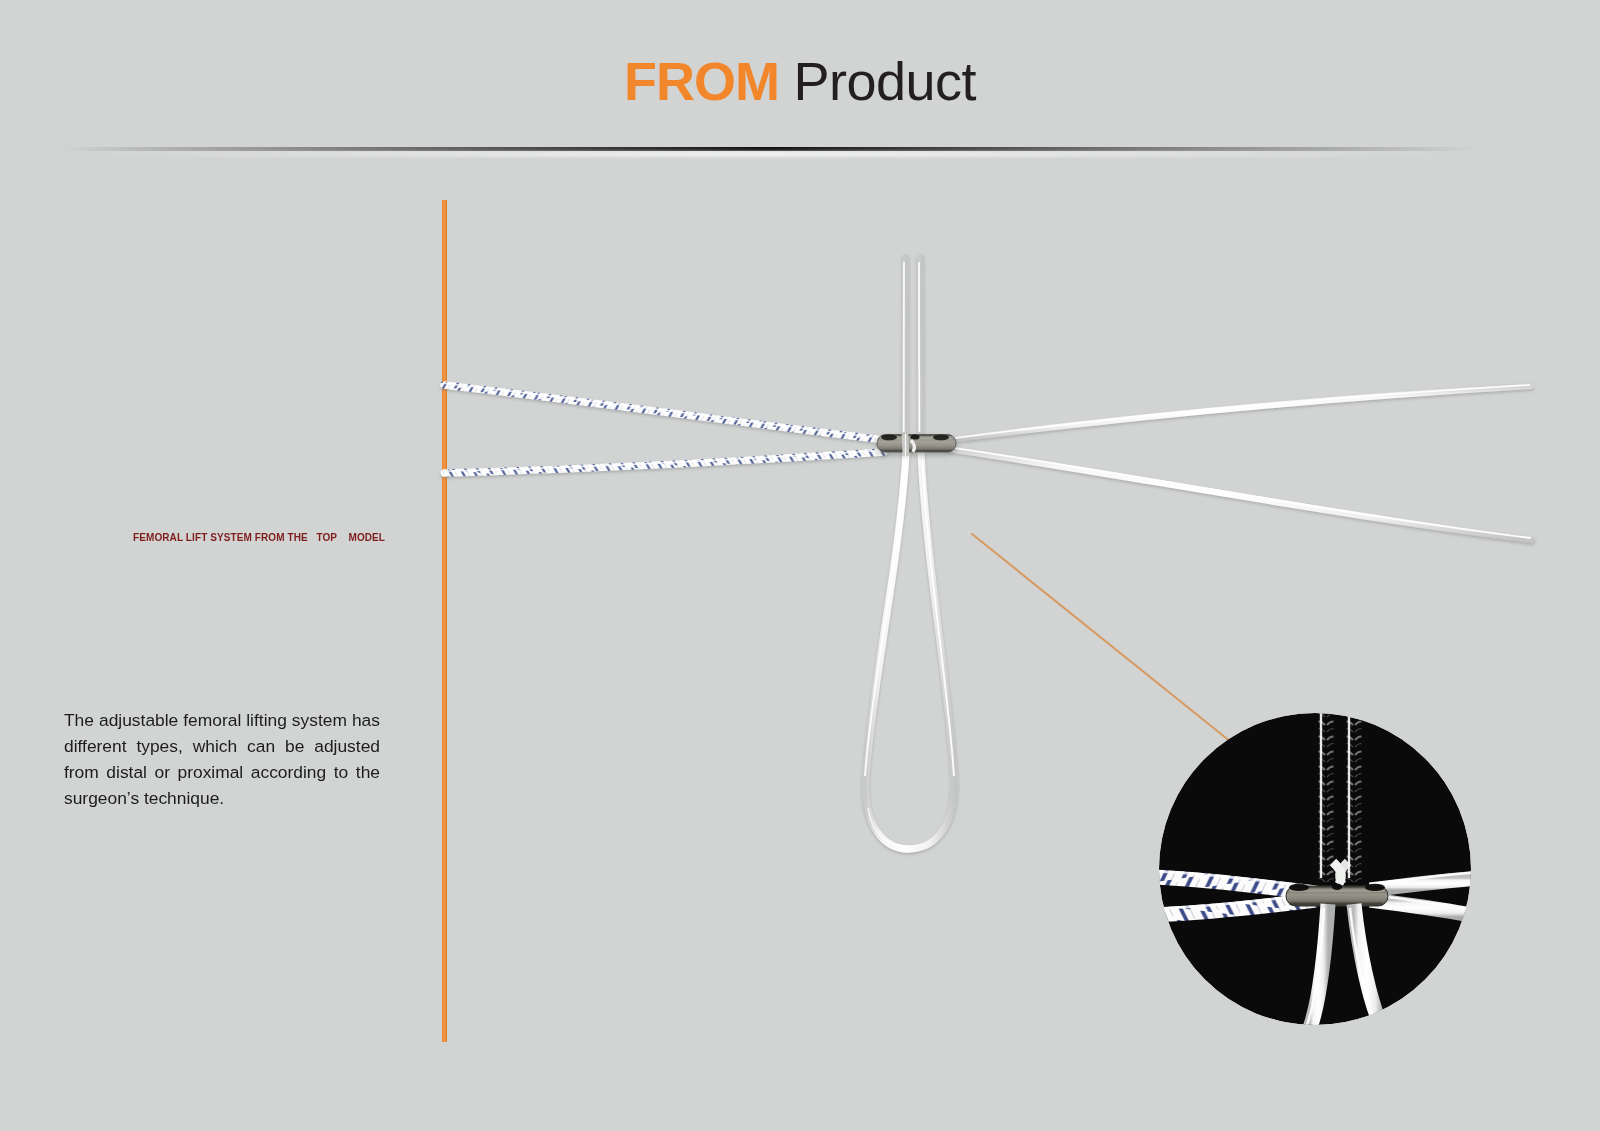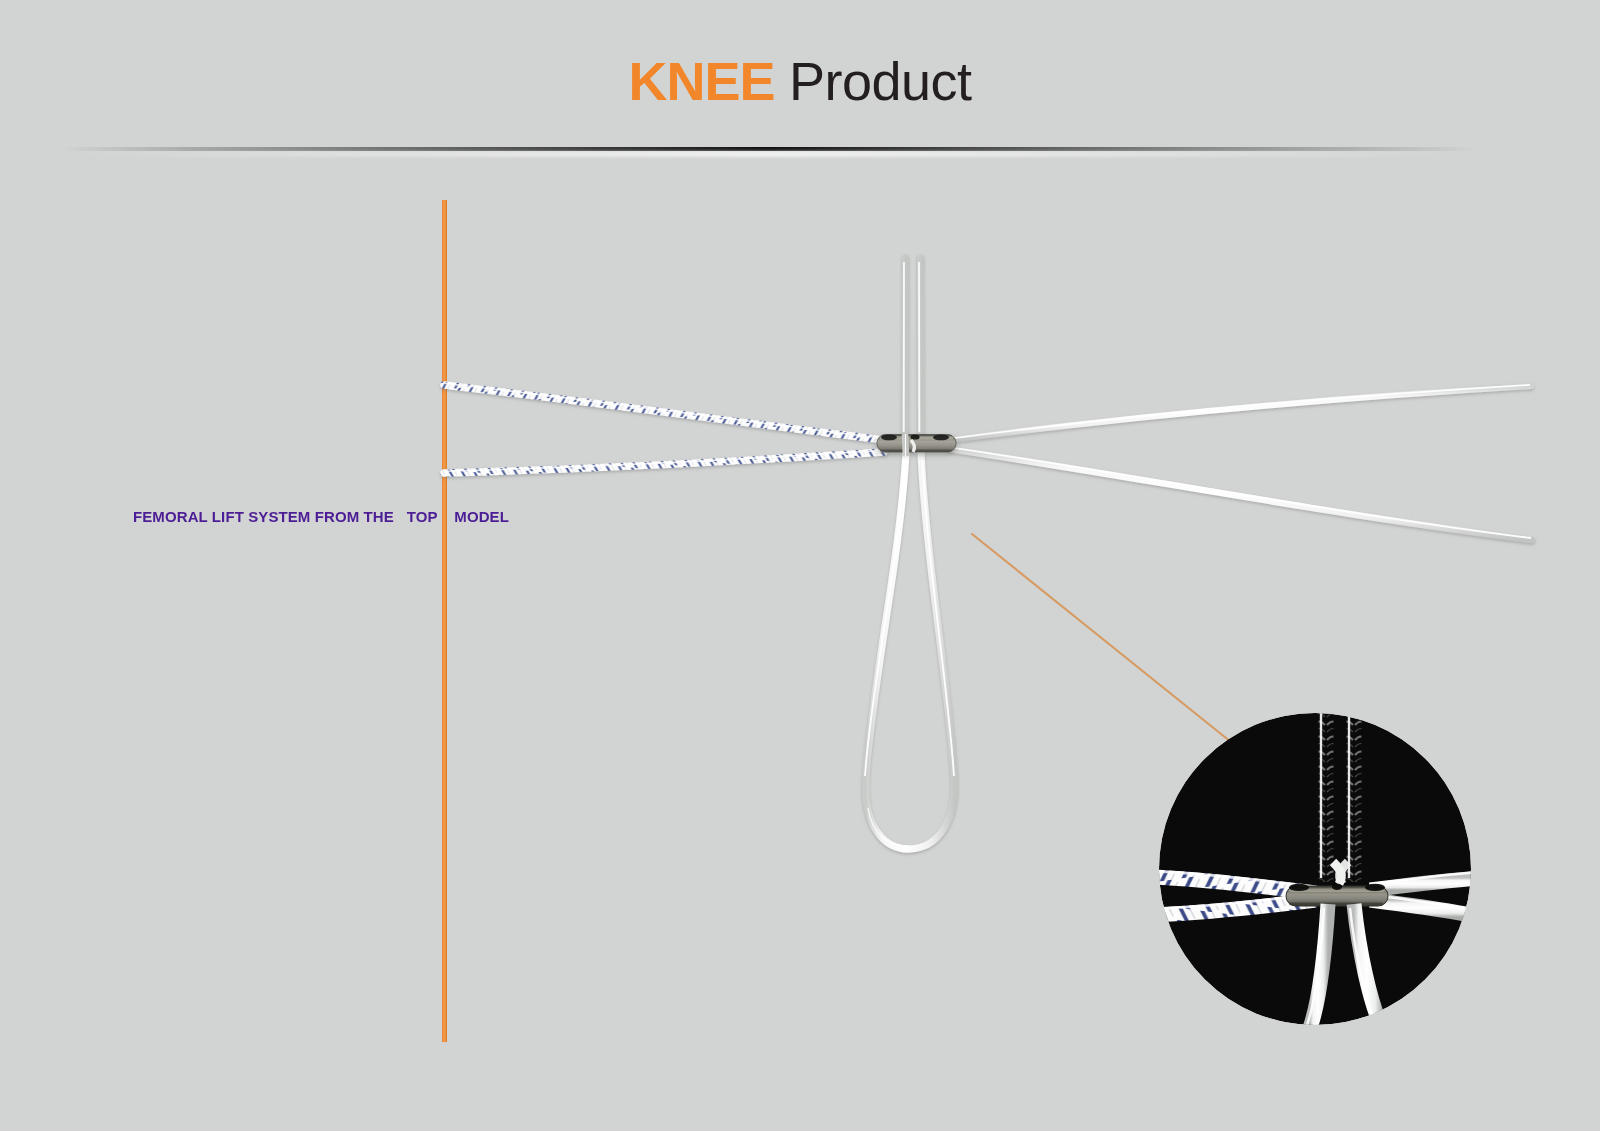--- a/index.html
+++ b/index.html
@@ -80,25 +80,25 @@
     top: 200px;
     width: 5px;
     height: 842px;
     background: linear-gradient(to right, #e8832a, #f59a4d 45%, #e07c22);
   }
 
   
   #caption-label {
     position: absolute;
     left: 133px;
-    top: 508px;
-    font-size: 15px;
+    top: 532px;
+    font-size: 10px;
     font-weight: 700;
     letter-spacing: 0.1px;
-    color: #4c1d95;
+    color: #7f1d1d;
     white-space: pre;
   }
   #body-copy {
     position: absolute;
     left: 64px;
     top: 707px;
     width: 316px;
     font-size: 17.4px;
     line-height: 26px;
     color: #1c1c1e;
@@ -117,30 +117,33 @@
     width: 314px;
     height: 314px;
   }
 </style>
 </head>
 <body>
 
 <div id="page">
 
   <div id="title">
-    <span class="kw">KNEE</span><span class="pw" style="white-space:pre"> </span><span class="pw">Product</span>
+    <span class="kw">FROM</span><span class="pw" style="white-space:pre"> </span><span class="pw">Product</span>
   </div>
 
   <div id="divider"></div>
   <div id="divider-glow"></div>
 
   <div id="v-rule"></div>
 
   <div id="caption-label">FEMORAL LIFT SYSTEM FROM THE   TOP    MODEL</div>
 
+  <div id="body-copy">
+    <span>The adjustable femoral lifting system has different types, which can be adjusted from  distal or proximal according to the surgeon’s technique.</span>
+  </div>
 
   <svg id="product" width="1600" height="1131" viewBox="0 0 1600 1131">
     <defs>
 
       <linearGradient id="sutV" x1="0" y1="0" x2="1" y2="0">
         <stop offset="0%" stop-color="#c9cbc9"></stop>
         <stop offset="18%" stop-color="#f4f5f4"></stop>
         <stop offset="45%" stop-color="#ffffff"></stop>
         <stop offset="72%" stop-color="#f0f1f0"></stop>
         <stop offset="100%" stop-color="#c4c6c4"></stop>

